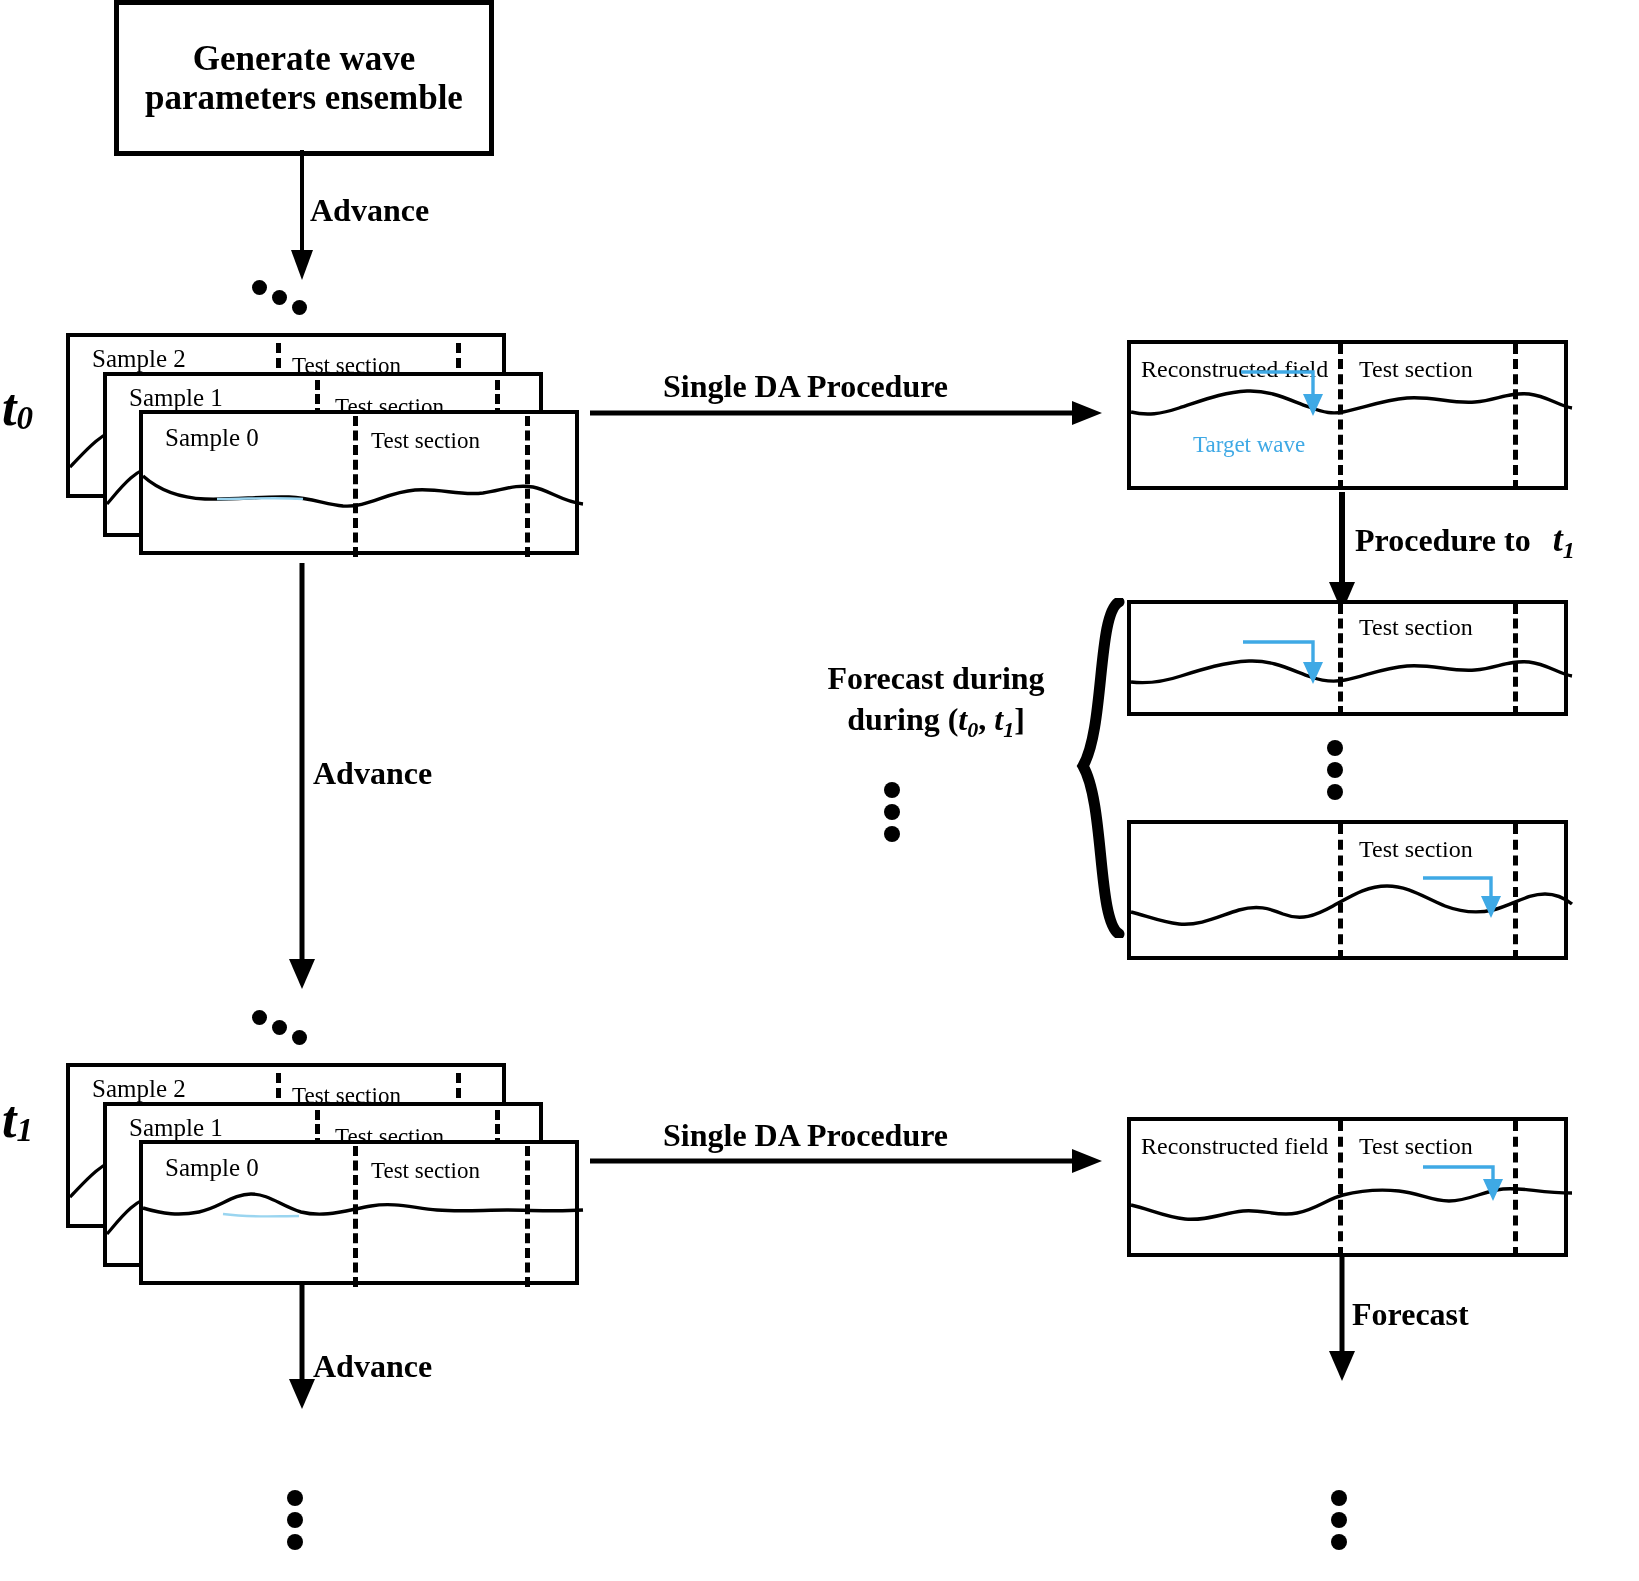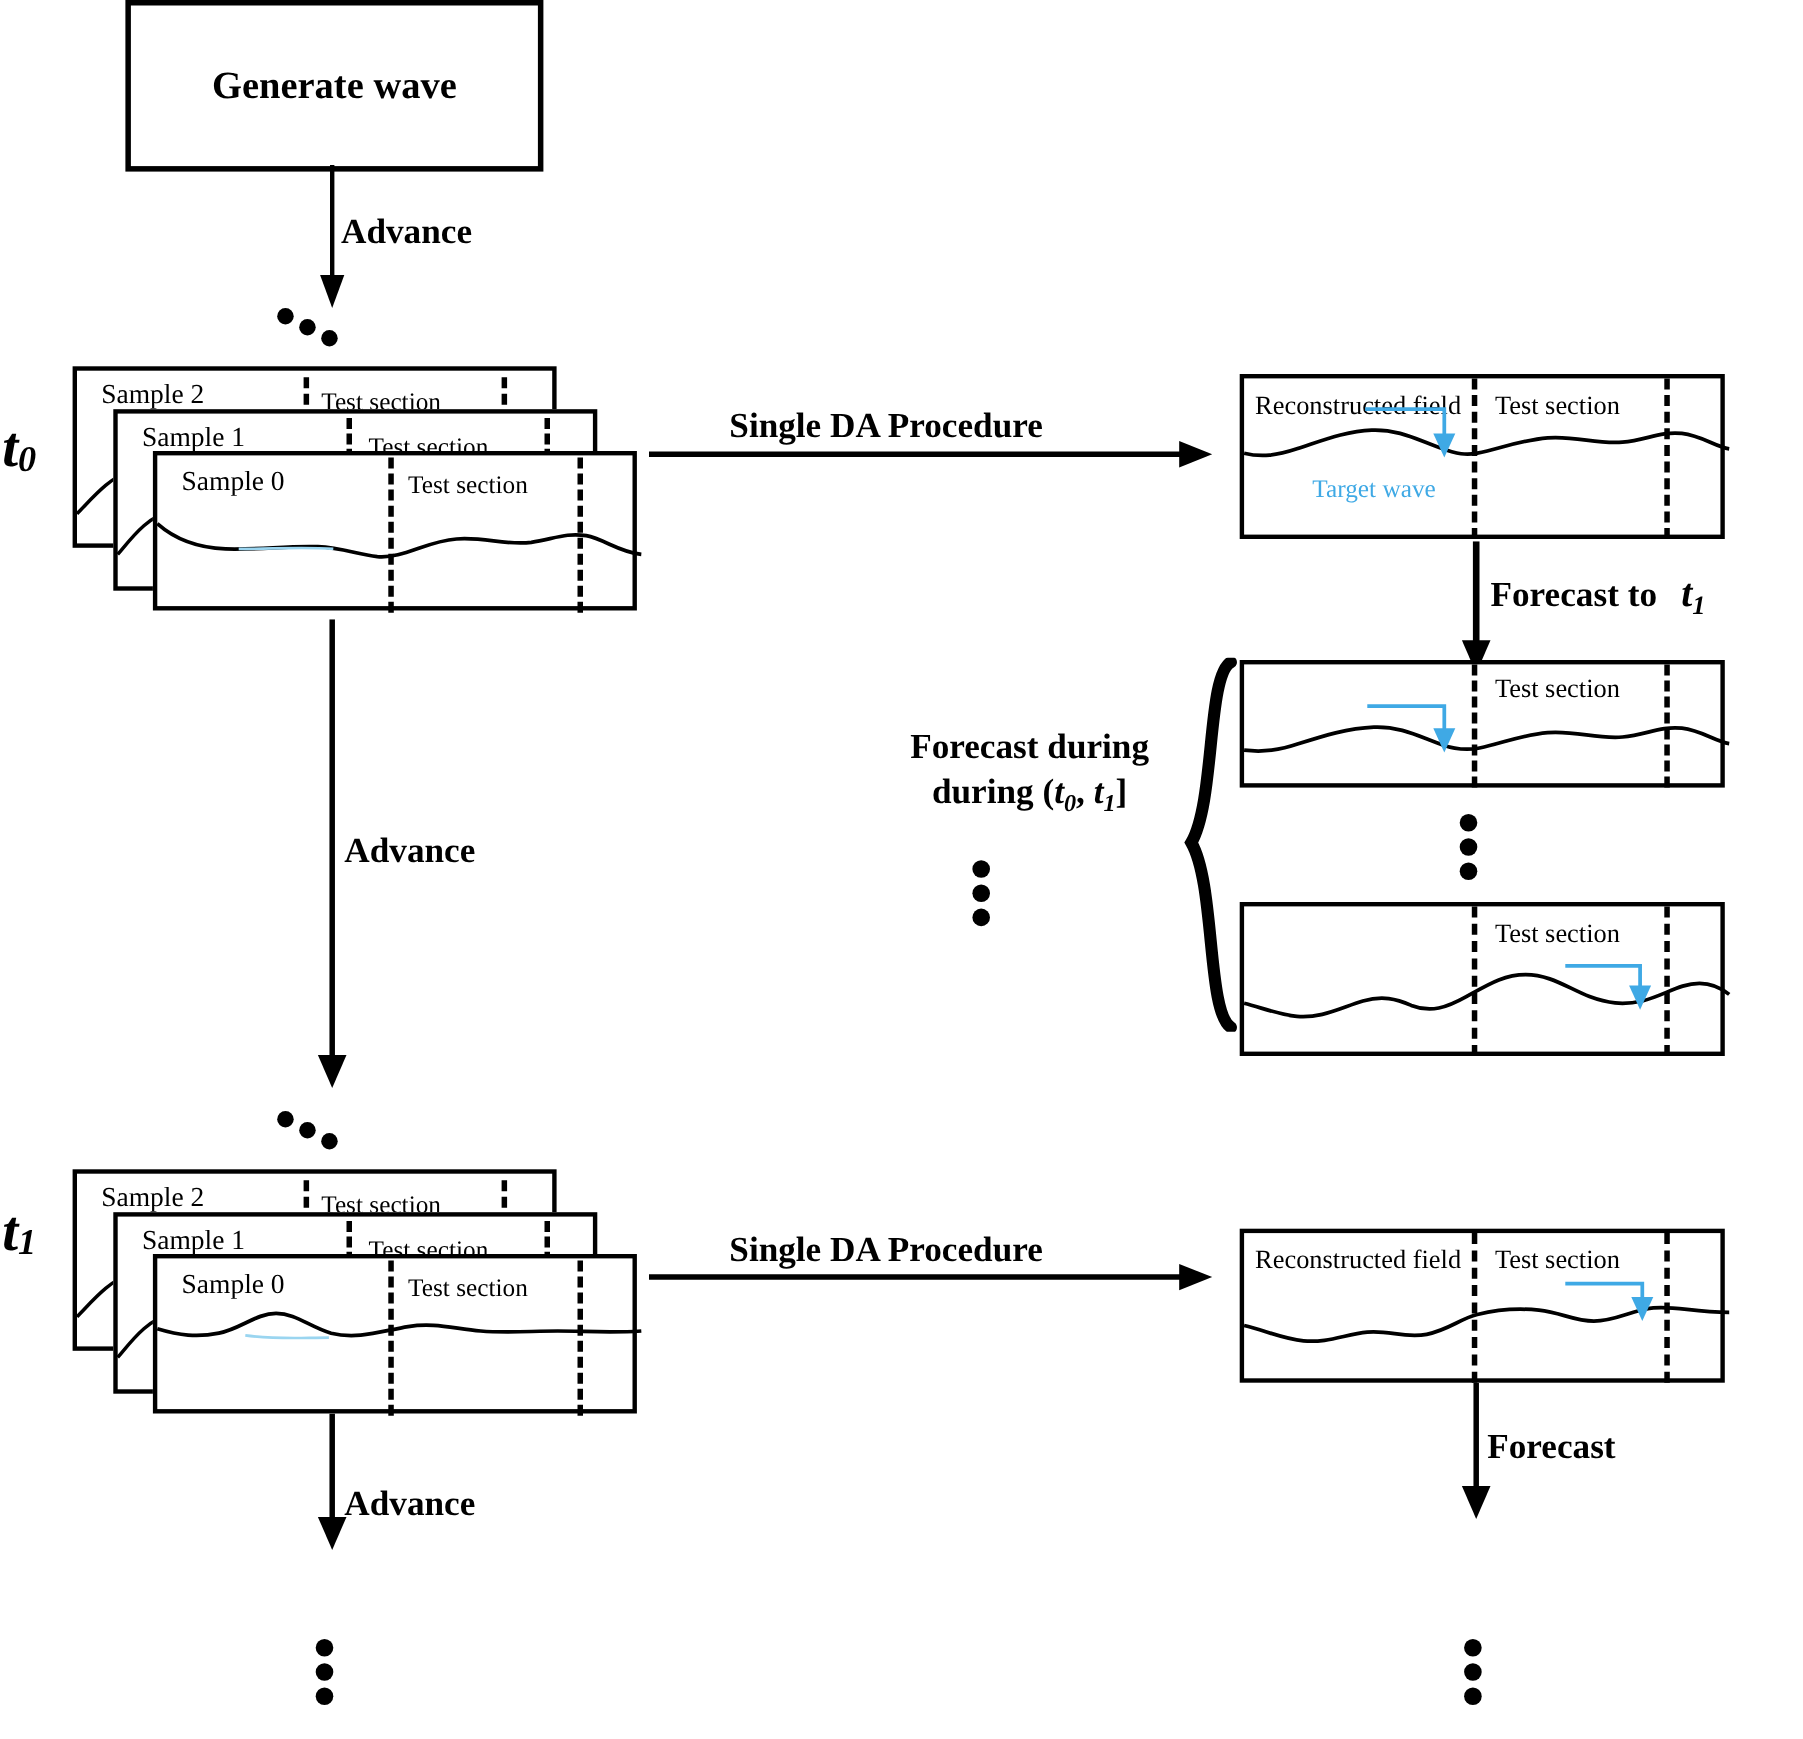--- a/index.html
+++ b/index.html
@@ -38,20 +38,21 @@
 
   .vdots{position:absolute;}
   .vdots i{position:absolute;width:16px;height:16px;border-radius:50%;background:#000;display:block;left:0;}
 </style>
 </head>
 <body>
 
 <div class="panel" id="gen-box">
   <div class="txt">
     <span>Generate wave</span><br>
+    <span>parameters ensemble</span>
   </div>
 </div>
 
 <svg class="abs" style="left:270px;top:150px;width:80px;height:135px">
   <line x1="32" y1="0" x2="32" y2="108" stroke="#000" stroke-width="4"></line>
   <polygon points="32,130 21,100 43,100" fill="#000"></polygon>
 </svg>
 <div class="lbl t-arrow" style="left:310px;top:192px">Advance</div>
 
 <div class="dots3" style="left:252px;top:280px;width:60px;height:40px">
@@ -117,21 +118,21 @@
     <polygon points="182,72 172,50 192,50" fill="#3FA9E5"></polygon>
   </svg>
   <div class="ttl t-target" style="left:62px;top:88px">Target wave</div>
 </div>
 
 <svg class="abs" style="left:1320px;top:492px;width:60px;height:122px">
   <line x1="22" y1="0" x2="22" y2="96" stroke="#000" stroke-width="6"></line>
   <polygon points="22,120 9,90 35,90" fill="#000"></polygon>
 </svg>
 <div class="lbl t-arrow" style="left:1355px;top:518px">
-  <span>Forecast to</span>
+  <span>Procedure to</span>
   <span style="display:inline-block;width:14px"></span><span style="font-style:italic;font-size:36px">t</span><span style="font-style:italic;font-size:24px;vertical-align:sub">1</span>
 </div>
 
 <svg class="abs" style="left:1075px;top:598px;width:62px;height:340px">
   <path d="M44,4 C22,16 30,130 8,168 C30,206 22,322 44,336" fill="none" stroke="#000" stroke-width="11" stroke-linecap="round"></path>
 </svg>
 <div class="lbl t-arrow" style="left:818px;top:658px;line-height:1.28;text-align:center;width:236px">
   <span>Forecast during</span><br>
   <span><span>during (</span><span style="font-style:italic">t</span><span style="font-style:italic;font-size:22px;vertical-align:sub">0</span><span>, </span><span style="font-style:italic">t</span><span style="font-style:italic;font-size:22px;vertical-align:sub">1</span><span>]</span></span>
 </div>

